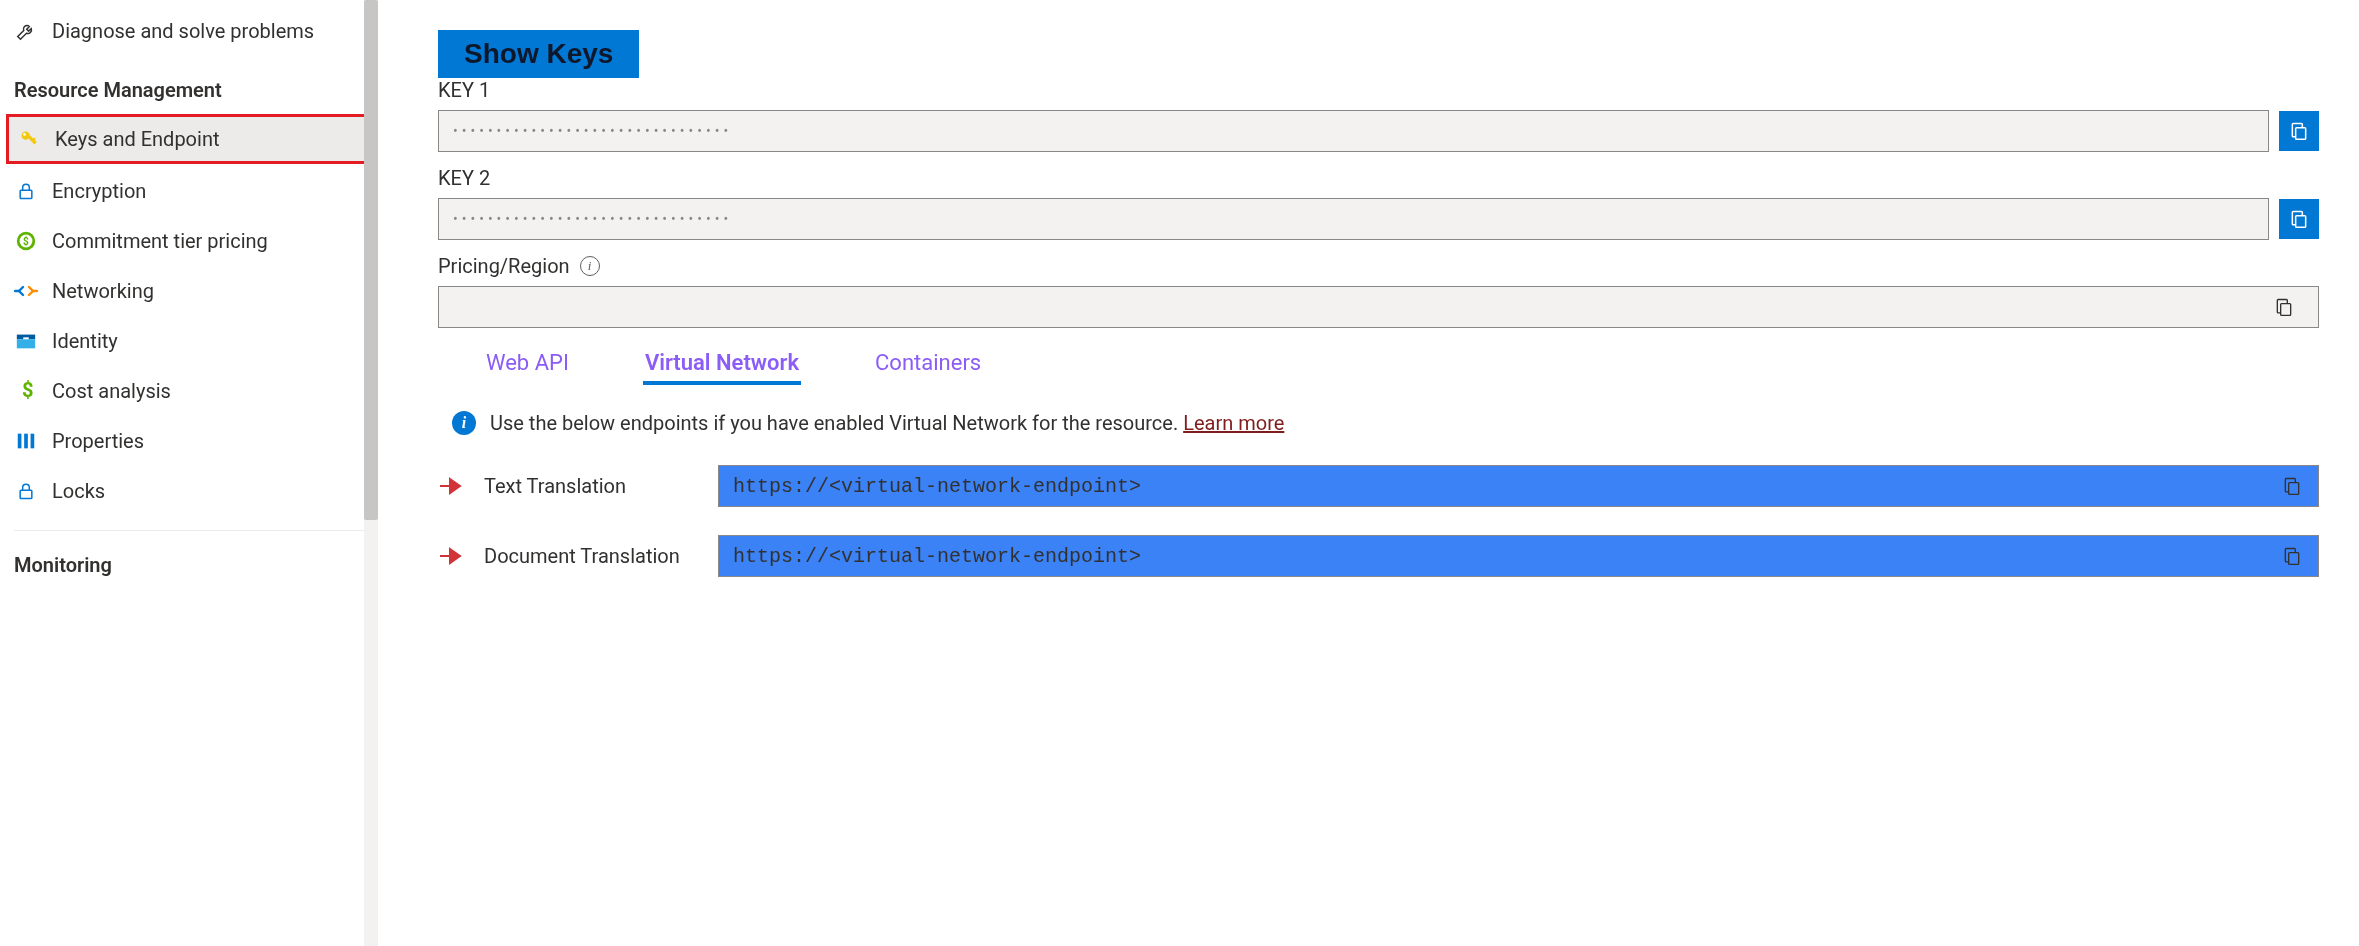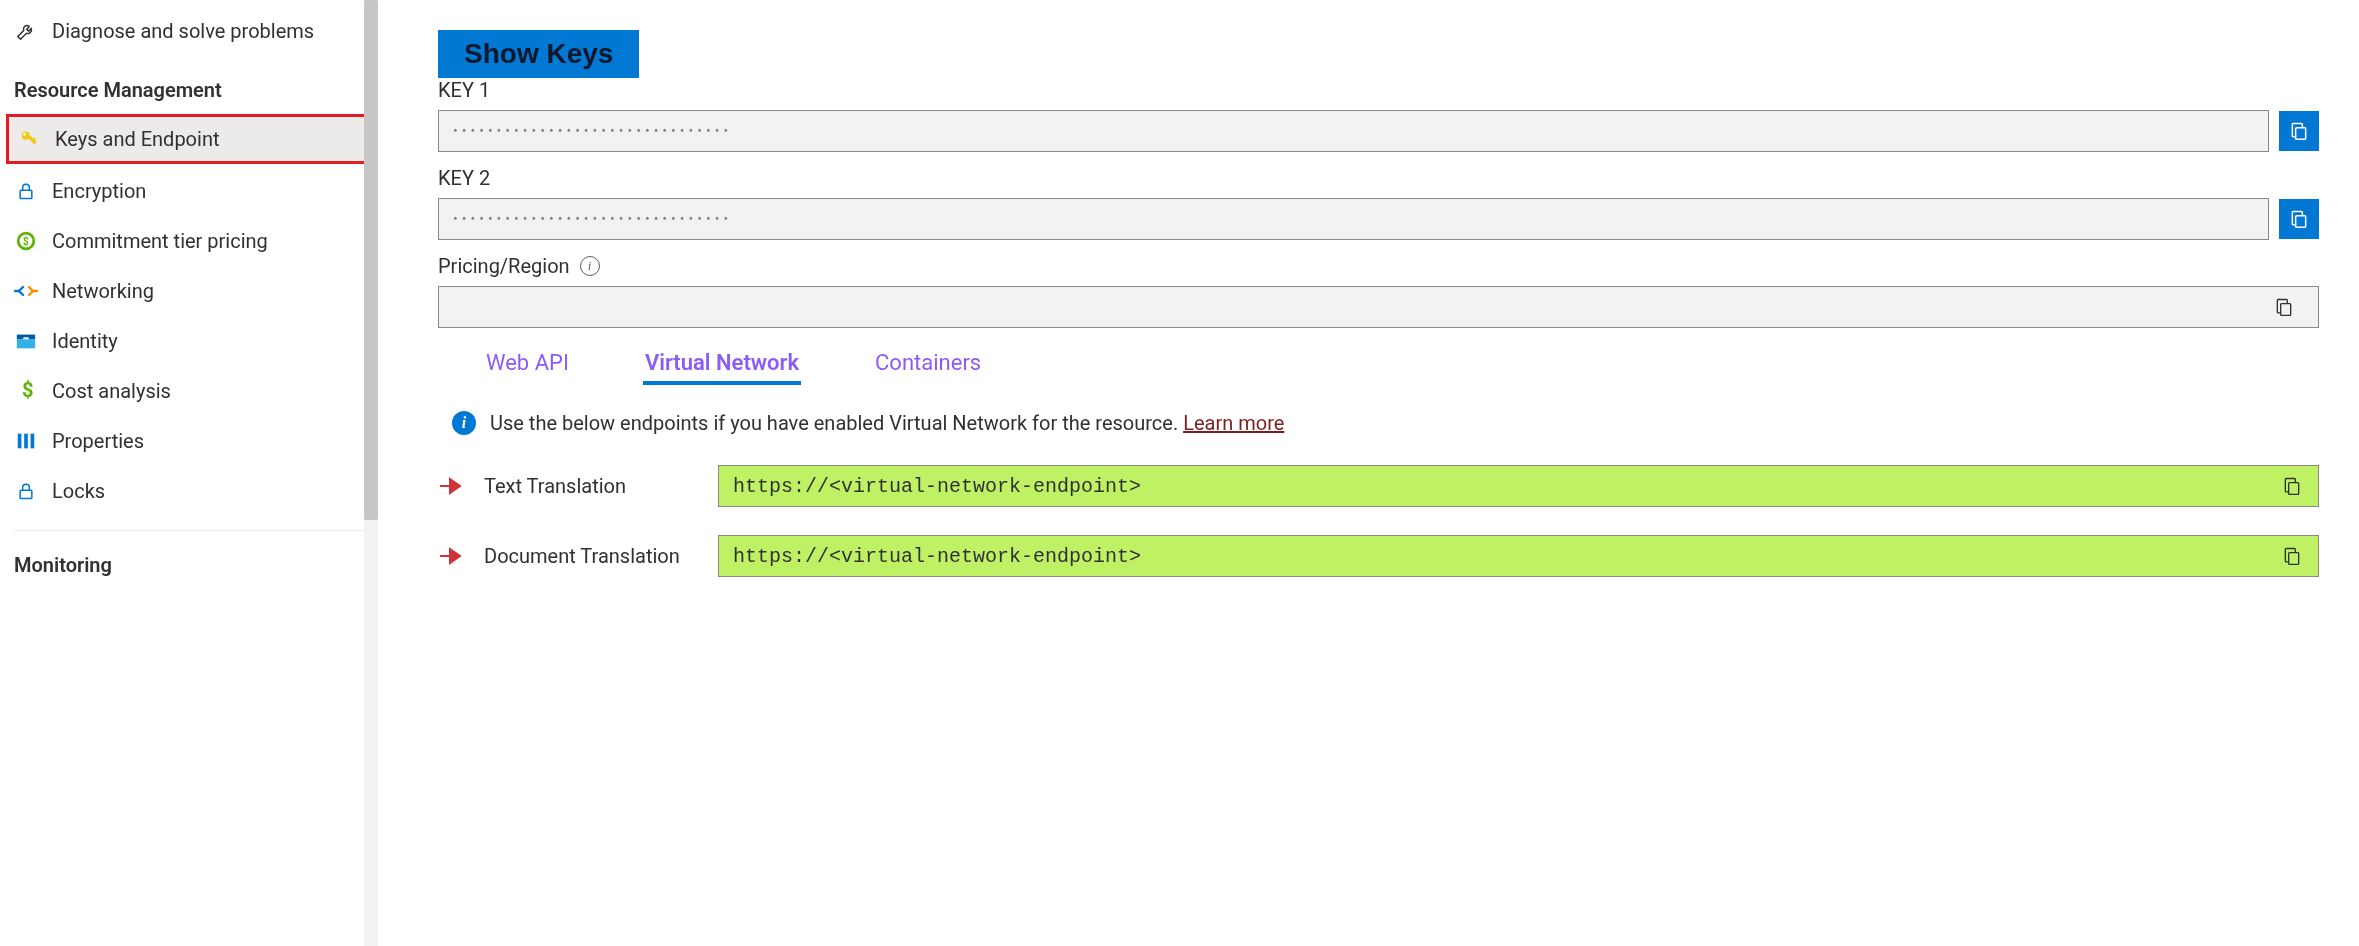--- a/index.html
+++ b/index.html
@@ -164,21 +164,21 @@
     width: 28px; height: 20px; flex:0 0 28px;
   }
   .ep-label {
     width: 216px; flex:0 0 216px;
     font-size:20px;
   }
   .ep-box {
     flex:1;
     height: 42px;
     border:1px solid #8a8886;
-    background:#bef264;
+    background:#3b82f6;
     display:flex; align-items:center; justify-content:space-between;
     padding: 0 6px 0 14px;
     font-family: Consolas, "Courier New", monospace;
     font-size: 20px;
     color:#323130;
   }
 
   svg { display:block; }
 </style>
 </head>

